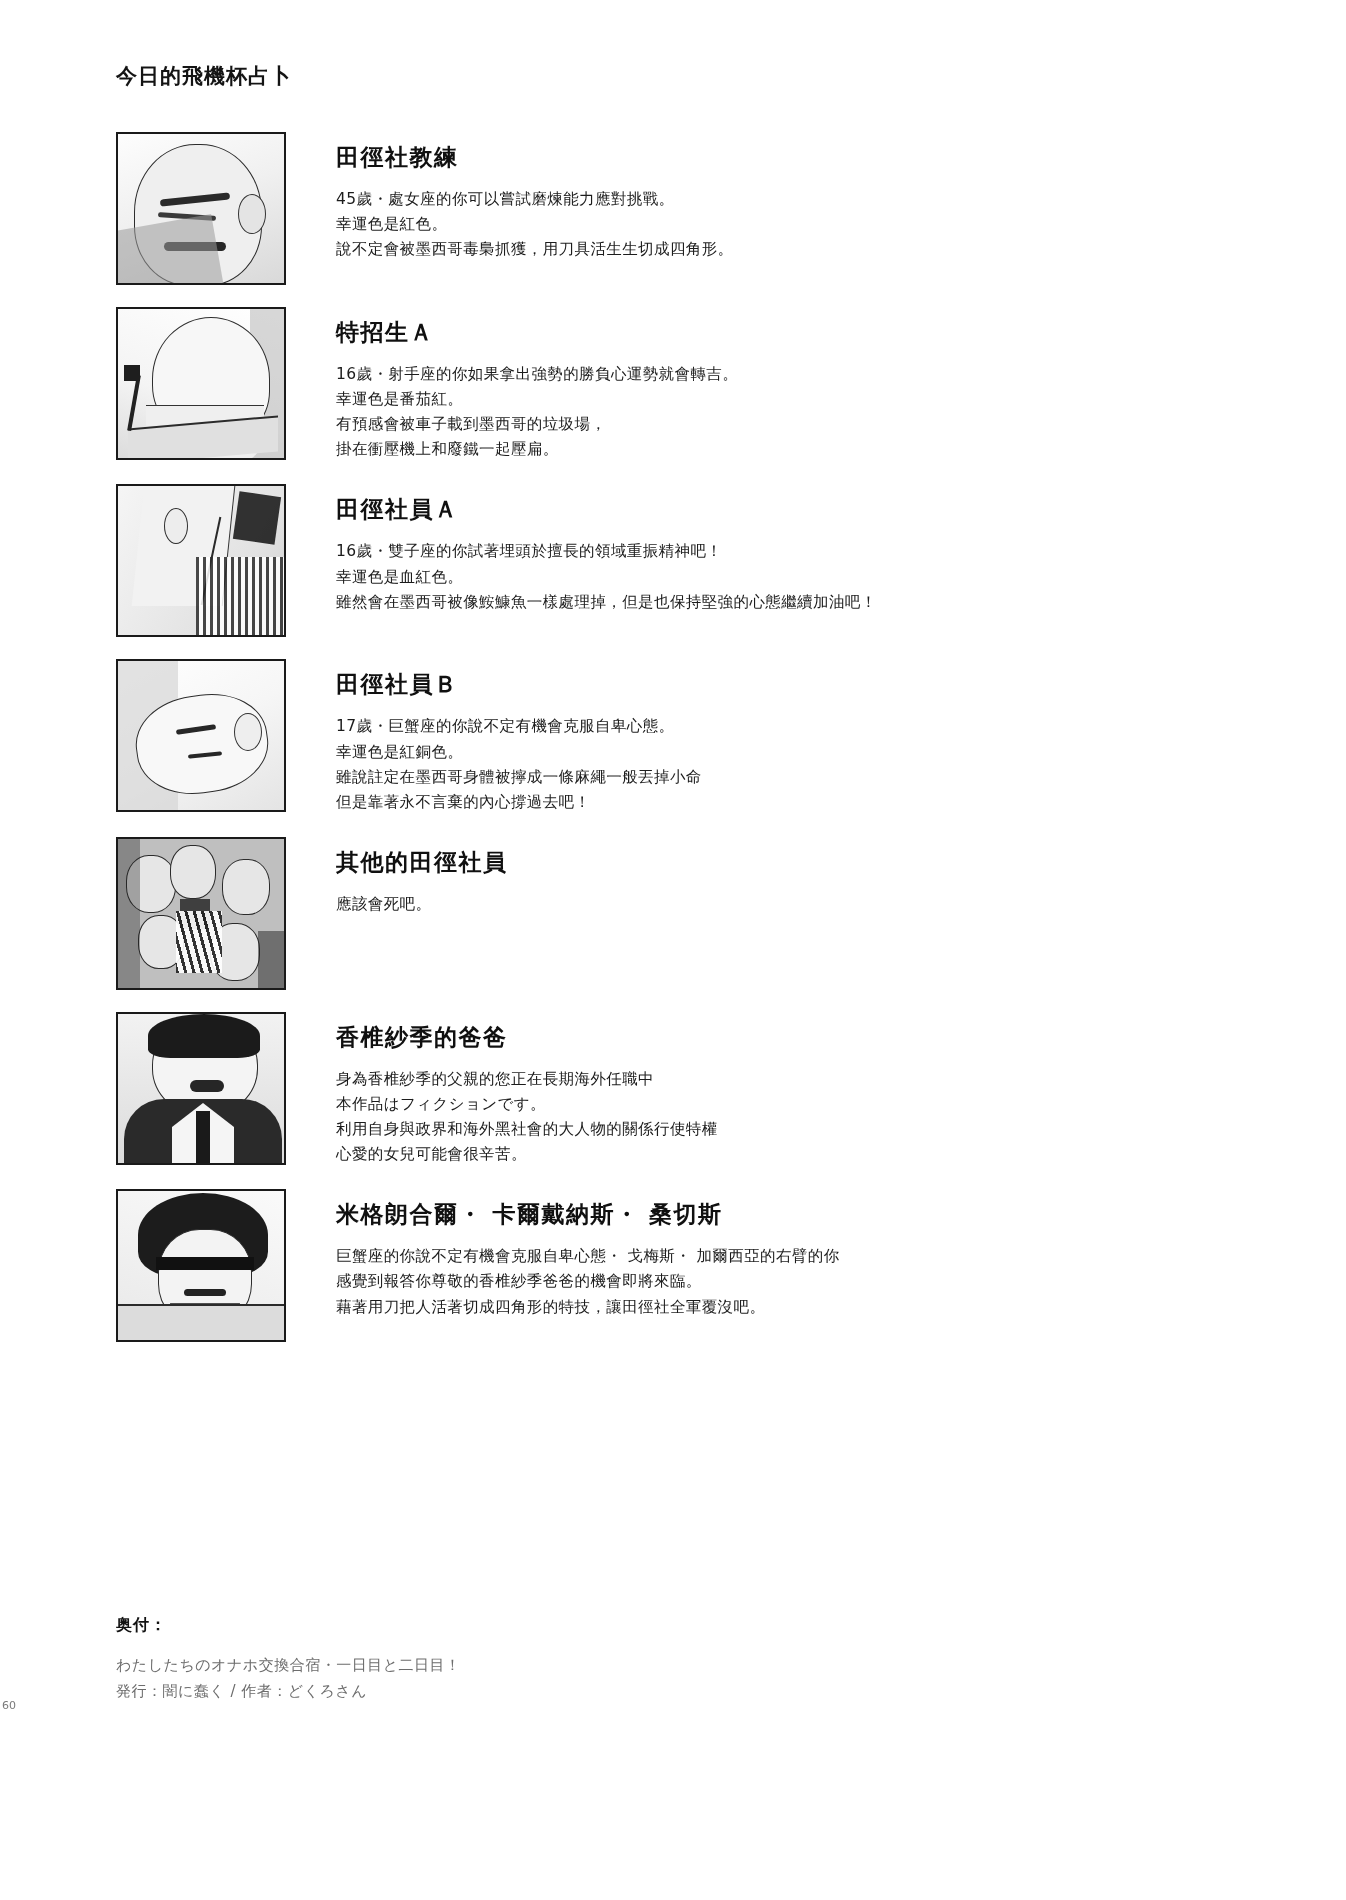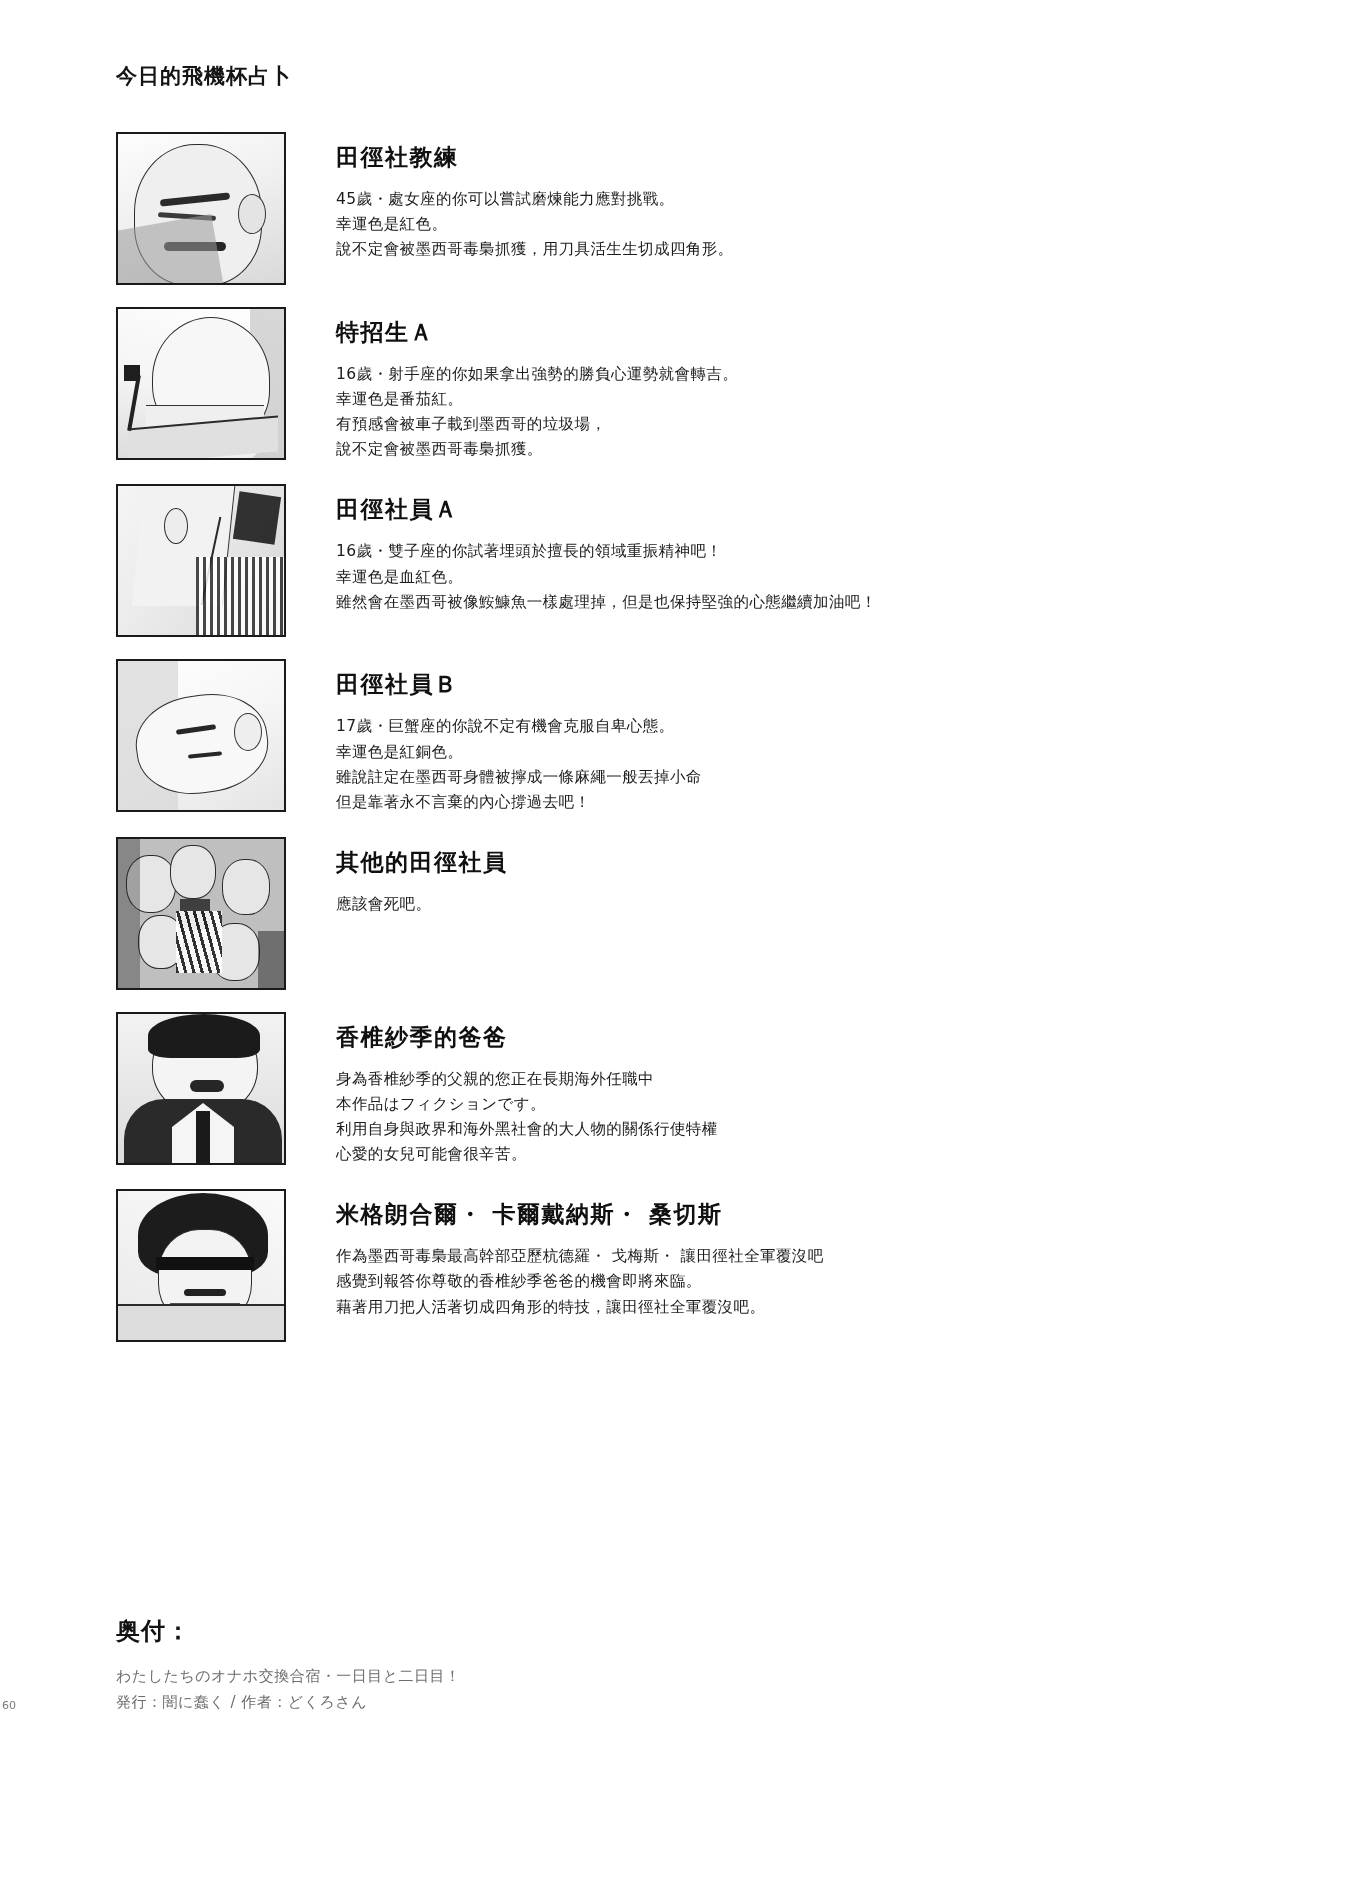--- a/index.html
+++ b/index.html
@@ -136,21 +136,21 @@
   .a7 .body { position:absolute; left:0; bottom:0; width:170px; height:34px; background:#dcdcdc; border-top:2px solid #2b2b2b;}
 
   
   .colophon {
     position: absolute;
     left: 116px;
     top: 1615px;
     width: 1140px;
   }
   .colophon-title {
-    font-size: 24px;
+    font-size: 16px;
     font-weight: bold;
     letter-spacing: 1px;
     margin-bottom: 16px;
     color: #121212;
   }
   .colophon-line {
     font-size: 15px;
     color: #6d6d6d;
     line-height: 1.75;
     letter-spacing: 0.5px;
@@ -217,21 +217,21 @@
             <div class="cord"></div>
             <div class="box"></div>
         </div>
       </div>
       <div class="entry-body">
         <div class="entry-name">特招生Ａ</div>
         <div class="entry-lines">
           <div>16歲・射手座的你如果拿出強勢的勝負心運勢就會轉吉。</div>
           <div>幸運色是番茄紅。</div>
           <div>有預感會被車子載到墨西哥的垃圾場，</div>
-          <div>說不定會被墨西哥毒梟抓獲。</div>
+          <div>掛在衝壓機上和廢鐵一起壓扁。</div>
         </div>
       </div>
     </div>
 
     <div class="entry">
       <div class="thumb">
         <div class="art a3">
           <div class="neck"></div>
             <div class="ear"></div>
             <div class="jawl"></div>
@@ -321,21 +321,21 @@
             <div class="head"></div>
             <div class="bar"></div>
             <div class="must"></div>
             <div class="beard"></div>
             <div class="body"></div>
         </div>
       </div>
       <div class="entry-body">
         <div class="entry-name">米格朗合爾・ 卡爾戴納斯・ 桑切斯</div>
         <div class="entry-lines">
-          <div>作為墨西哥毒梟最高幹部亞歷杭德羅・ 戈梅斯・ 讓田徑社全軍覆沒吧</div>
+          <div>巨蟹座的你說不定有機會克服自卑心態・ 戈梅斯・ 加爾西亞的右臂的你</div>
           <div>感覺到報答你尊敬的香椎紗季爸爸的機會即將來臨。</div>
           <div>藉著用刀把人活著切成四角形的特技，讓田徑社全軍覆沒吧。</div>
         </div>
       </div>
     </div>
 
   </div>
 
   <div class="colophon">
     <div class="colophon-title">奥付：</div>

